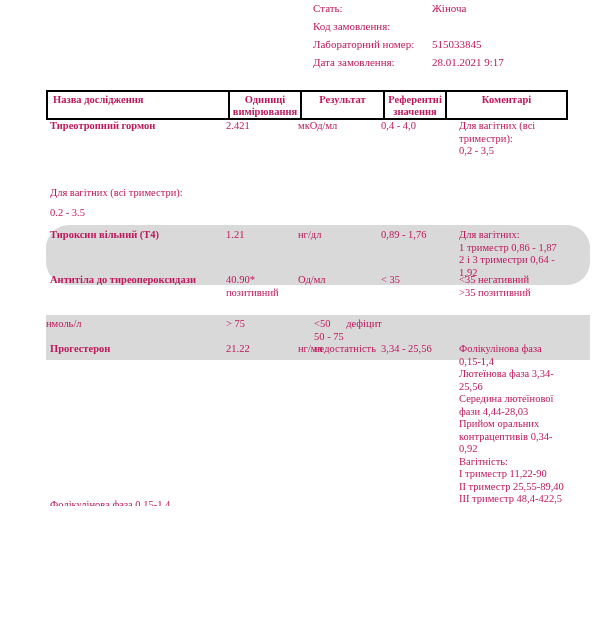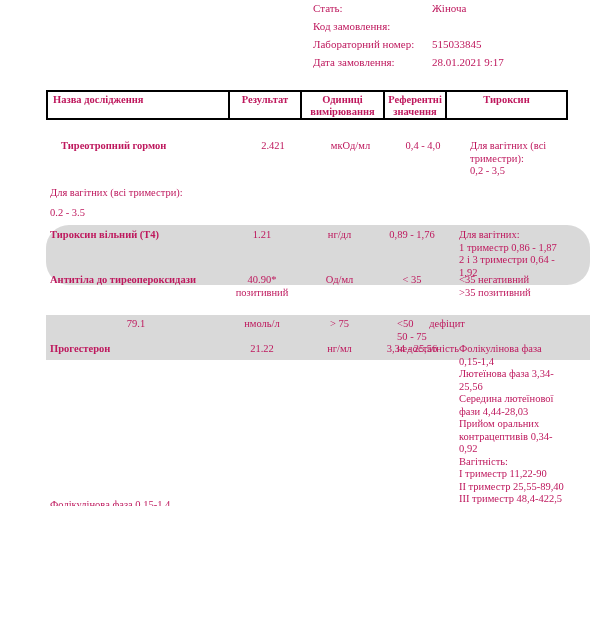--- a/index.html
+++ b/index.html
@@ -26,24 +26,24 @@
   }
   .thead > div:first-child { border-left:none; text-align:left; padding-left:5px; }
 
   
   .trow {
     position:absolute; left:46px; width:544px; display:grid;
     grid-template-columns:180px 72px 83px 62px 1fr;
     font-size:10.5px; line-height:12.5px; box-sizing:border-box;
   }
   .trow .name { font-weight:bold; padding-left:4px; }
-  .trow .result, .trow .unit, .trow .ref { text-align:center; }
+  .trow .result, .trow .unit, .trow .ref { }
   .trow .comment { padding-left:16px; padding-right:2px; white-space:pre-line; }
   .shaded { background:#d9d9d9; }
-  .row-tsh  { top:140px;margin-left:11px; }
+  .row-tsh  { top:120px; }
   .row-t4   { top:225px; padding:4px 0 6px;border-radius:23px; }
   .row-atpo { top:274px; }
   .row-atpo .result-note { }
   .row-vitd { top:315px; padding:3px 0 4px; }
   .row-prog { top:343px; }
 
   
   .sidenote { position:absolute; font-size:10.5px; white-space:pre-line; }
   .note-after-tsh { left:50px; top:183px; line-height:20px; }
   .footer-note    { left:50px; top:486px; line-height:13px;margin-top:12px; }
@@ -67,26 +67,26 @@
       <div class="meta-value">515033845</div>
     </div>
     <div class="meta-row">
       <div class="meta-label">Дата замовлення:</div>
       <div class="meta-value">28.01.2021 9:17</div>
     </div>
   </div>
 
   <div class="thead">
     <div>Назва дослідження</div>
-    <div>Результат</div>
     <div>Одиниці
 вимірювання</div>
+    <div>Результат</div>
     <div>Референтні
 значення</div>
-    <div>Тироксин</div>
+    <div>Коментарі</div>
   </div>
 
   <div class="trow row-tsh">
     <div class="name">Тиреотропний гормон</div>
     <div class="result">2.421</div>
     <div class="unit">мкОд/мл</div>
     <div class="ref">0,4 - 4,0</div>
     <div class="comment">Для вагітних (всі
 триместри):
 0,2 - 3,5</div>
@@ -112,21 +112,20 @@
       <div>40.90*</div>
       <div class="result-note">позитивний</div>
     </div>
     <div class="unit">Од/мл</div>
     <div class="ref">&lt; 35</div>
     <div class="comment">&lt;35 негативний
 &gt;35 позитивний</div>
   </div>
 
   <div class="trow row-vitd shaded">
-    <div class="result">79.1</div>
     <div class="unit">нмоль/л</div>
     <div class="ref">&gt; 75</div>
     <div class="comment">&lt;50&nbsp;&nbsp;&nbsp;&nbsp;&nbsp;&nbsp;дефіцит
 50 - 75 недостатність</div>
   </div>
 
   <div class="trow row-prog">
     <div class="name">Прогестерон</div>
     <div class="result">21.22</div>
     <div class="unit">нг/мл</div>

